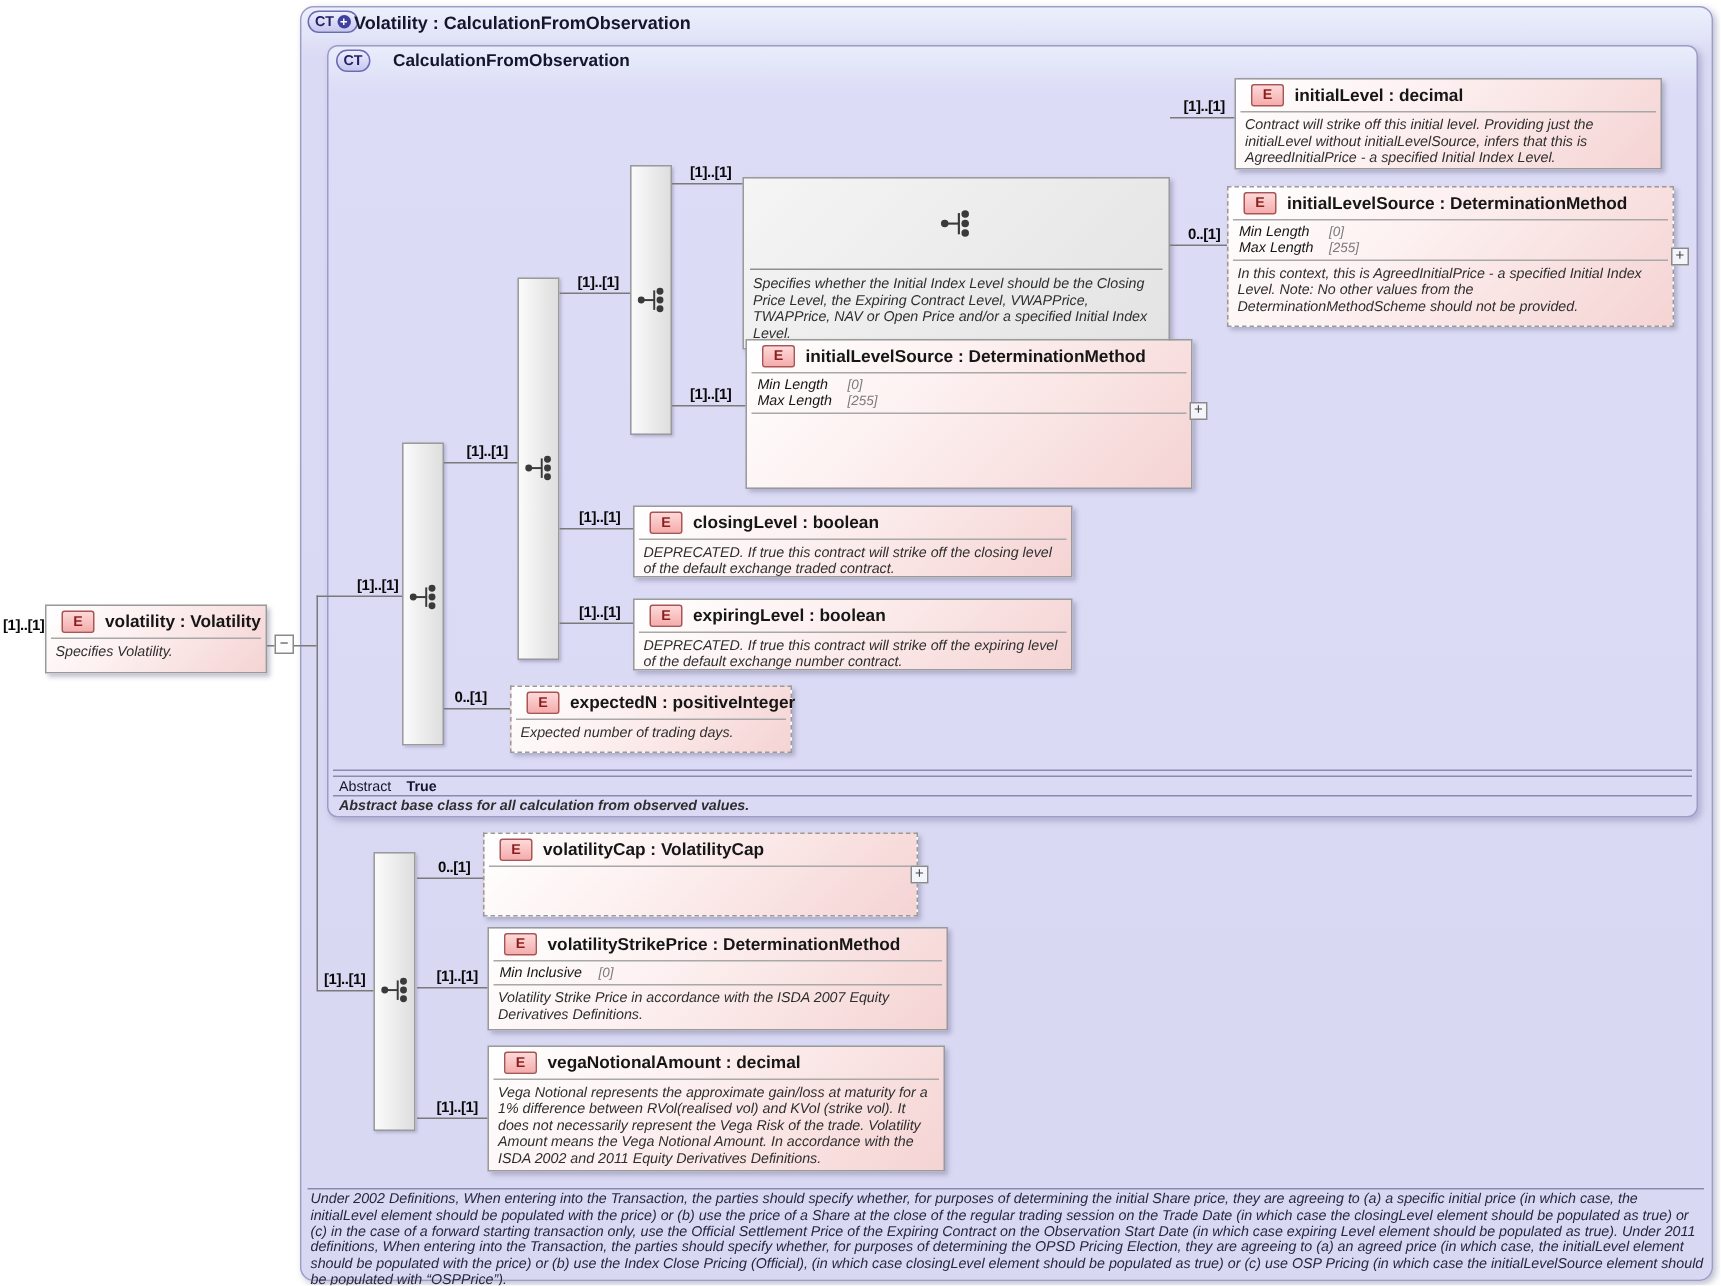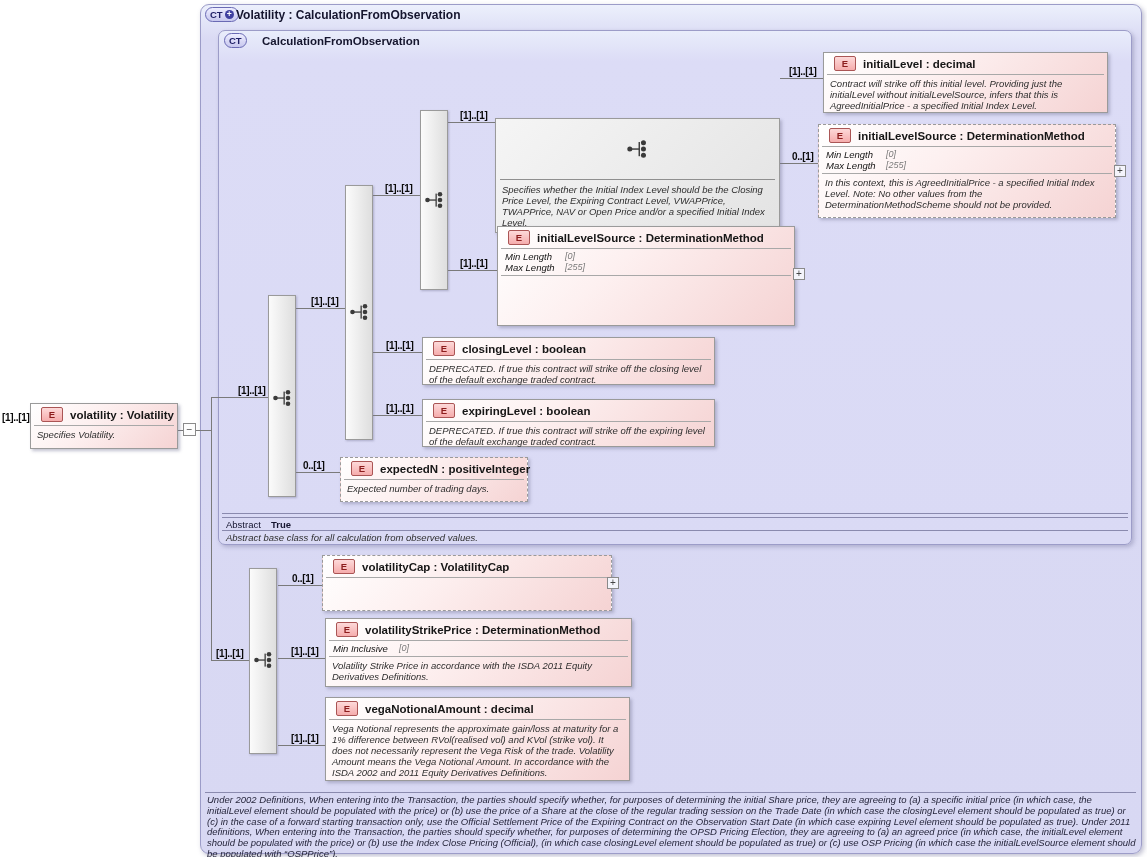--- a/index.html
+++ b/index.html
@@ -61,21 +61,21 @@
   .card{position:absolute;font-size:10px;font-weight:bold;color:#0a0a0a;
     white-space:nowrap;letter-spacing:-0.3px;}
   .handle{position:absolute;width:13px;height:13px;border:1px solid #8a8a8a;background:#fdfdfd;
     color:#444;font-size:10px;line-height:11px;text-align:center;box-sizing:border-box;}
   .handle.plus{width:12px;height:12px;line-height:10px;background:#f4f4fb;}
 
   
   .abs-line{position:absolute;height:1px;background:#8a8aae;}
   .abs-label{position:absolute;font-size:9.5px;color:#14142e;}
   .abs-value{position:absolute;font-size:9.5px;font-weight:bold;color:#14142e;}
-  .abs-anno{position:absolute;font-size:9.5px;font-style:italic;color:#2e2e2e;}
+  .abs-anno{position:absolute;font-size:9.5px;font-style:italic;color:#2e2e2e;font-weight:bold;}
 
   
   .footer-note{position:absolute;left:207px;top:795px;width:929px;
     font-size:9.5px;font-style:italic;color:#26263c;line-height:1.14;}
 </style>
 </head>
 <body>
 
 <div class="stage">
 
@@ -224,21 +224,21 @@
       <span class="ename">closingLevel : boolean</span>
       </div>
     <div class="eanno">DEPRECATED. If true this contract will strike off the closing level of the default exchange traded contract.</div>
   </div>
 
   <div class="ebox" style="left:422px;top:399px;width:293px;height:48px;">
     <div class="etitle">
         <span class="ebadge">E</span>
       <span class="ename">expiringLevel : boolean</span>
       </div>
-    <div class="eanno">DEPRECATED. If true this contract will strike off the expiring level of the default exchange traded contract.</div>
+    <div class="eanno">DEPRECATED. If true this contract will strike off the expiring level of the default exchange number contract.</div>
   </div>
 
   <div class="ebox dashed" style="left:340px;top:457px;width:188px;height:45px;">
     <div class="etitle">
         <span class="ebadge">E</span>
       <span class="ename">expectedN : positiveInteger</span>
       </div>
     <div class="eanno">Expected number of trading days.</div>
   </div>
 
@@ -258,21 +258,21 @@
   <div class="handle plus" style="left:607px;top:577px;">+</div>
 
   <div class="ebox" style="left:325px;top:618px;width:307px;height:69px;">
     <div class="etitle">
         <span class="ebadge">E</span>
       <span class="ename">volatilityStrikePrice : DeterminationMethod</span>
       </div>
     <div class="efacets">
       <div class="facet-row"><span class="facet-name">Min Inclusive</span><span class="facet-val" style="left:66px;">[0]</span></div>
     </div>
-    <div class="eanno">Volatility Strike Price in accordance with the ISDA 2011 Equity Derivatives Definitions.</div>
+    <div class="eanno">Volatility Strike Price in accordance with the ISDA 2007 Equity Derivatives Definitions.</div>
   </div>
 
   <div class="ebox" style="left:325px;top:697px;width:305px;height:84px;">
     <div class="etitle">
         <span class="ebadge">E</span>
       <span class="ename">vegaNotionalAmount : decimal</span>
       </div>
     <div class="eanno">Vega Notional represents the approximate gain/loss at maturity for a 1% difference between RVol(realised vol) and KVol (strike vol). It does not necessarily represent the Vega Risk of the trade. Volatility Amount means the Vega Notional Amount. In accordance with the ISDA 2002 and 2011 Equity Derivatives Definitions.</div>
   </div>
 

